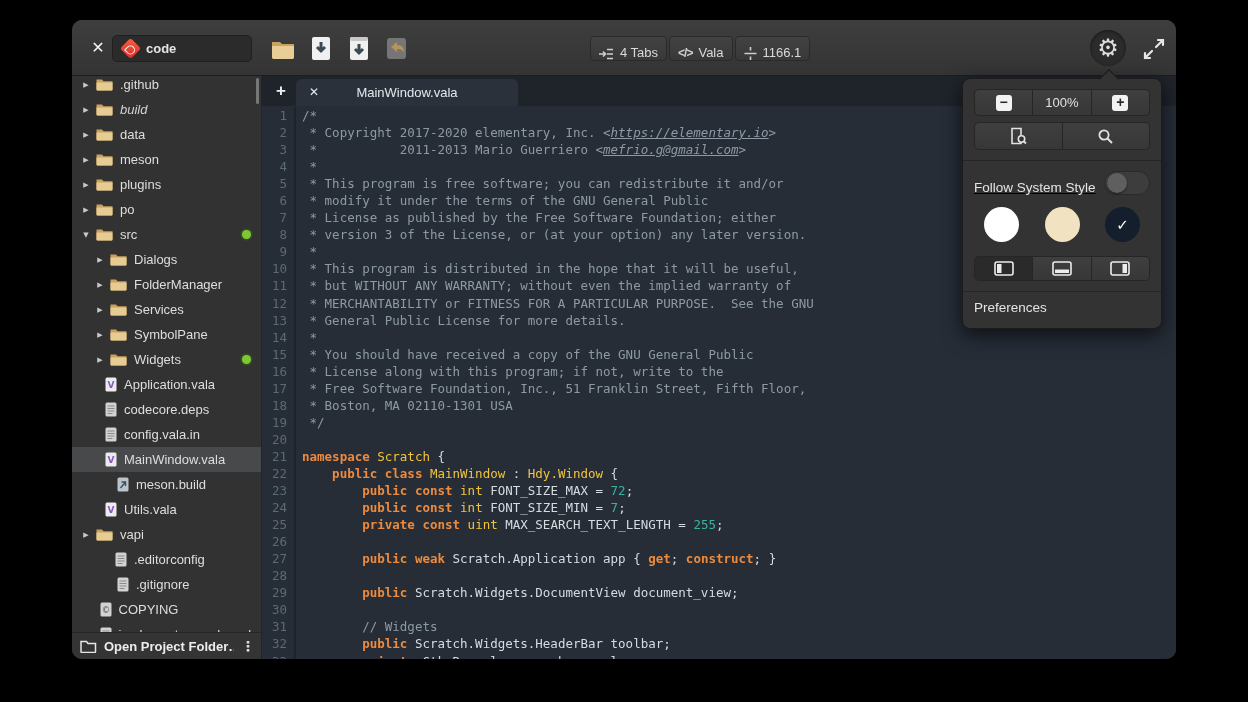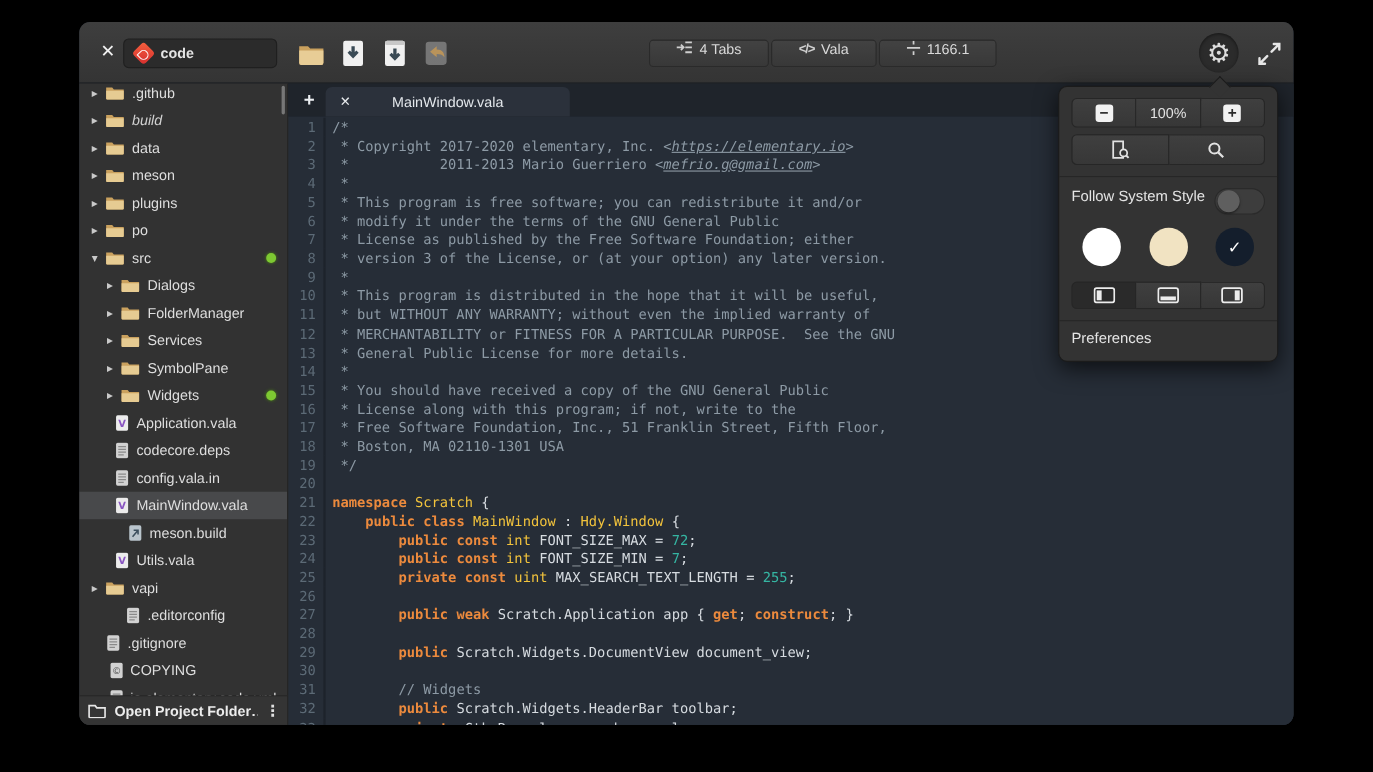--- a/index.html
+++ b/index.html
@@ -23,22 +23,22 @@
   .code-diamond { width:15px; height:15px; background:linear-gradient(135deg,#f4603e,#d62e2e);
                   transform:rotate(45deg); border-radius:3px; position:relative; flex:0 0 auto; }
   .code-diamond::after { content:""; position:absolute; left:4px; top:4px; width:7px; height:7px;
                   border:1.5px solid rgba(255,255,255,.95); border-radius:50% 50% 50% 0; }
   .project-chip .lbl { color:#e4e4e4; font-size:13px; font-weight:bold; }
 
   .tool-icon { position:absolute; top:16px; width:26px; height:25px; }
   .statusbtns { position:absolute; left:518px; top:16px; display:flex; gap:2px; }
   .statusbtn { height:25px; background:linear-gradient(#424242,#383838);
                border:1px solid #2a2a2a; border-radius:4px; color:#dadada;
-               font-size:13px; display:flex; align-items:flex-start; justify-content:center;
-               gap:6px; padding:0 24px; }
+               font-size:13px; display:flex; align-items:flex-end; justify-content:center;
+               gap:6px; padding:0 8px; }
   .statusbtn .sym { color:#cfcfcf; font-size:12px; font-weight:bold; letter-spacing:-1px; }
   .gear-wrap { position:absolute; left:1018px; top:10px; width:36px; height:36px;
                border-radius:50%; background:#2b2b2b; box-shadow:inset 0 1px 3px rgba(0,0,0,.5);
                display:flex; align-items:center; justify-content:center; }
   .gear-glyph { color:#dcdcdc; font-size:24px; line-height:1;
                 font-family:"DejaVu Sans",sans-serif; }
   .expand-wrap { position:absolute; left:1070px; top:17px; width:24px; height:24px; }
 
   
   .main { display:flex; height:583px; }
@@ -101,21 +101,21 @@
          border:1px solid #262626; display:flex; align-items:center; justify-content:center;
          color:#e2e2e2; font-size:13px; }
   .seg + .seg { border-left:none; }
   .seg:first-child { border-radius:5px 0 0 5px; }
   .seg:last-child { border-radius:0 5px 5px 0; }
   .seg.only-two { height:28px; }
   .seg.pressed { background:#2a2a2a; }
   .sq-icon { width:16px; height:16px; background:#f2f2f2; border-radius:3px; color:#2b2b2b;
              font-size:14px; font-weight:bold; line-height:15px; text-align:center; }
   .pop-sep { height:1px; background:#262626; margin-top:10px; }
-  .follow-row { display:flex; align-items:flex-start; padding:10px 11px 0 11px; }
+  .follow-row { display:flex; align-items:flex-end; padding:10px 11px 0 11px;text-decoration:underline; }
   .follow-row .ftext { flex:1; color:#e4e4e4; font-size:13.5px; }
   .toggle { width:46px; height:24px; background:#3d3d3d; border:1px solid #2a2a2a;
             border-radius:13px; position:relative; }
   .toggle .knob { position:absolute; left:2px; top:1px; width:20px; height:20px;
             border-radius:50%; background:#5f5f5f; box-shadow:0 1px 2px rgba(0,0,0,.5); }
   .styles-row { display:flex; justify-content:space-between; padding:12px 21px 0 21px; }
   .style-circle { width:35px; height:35px; border-radius:50%; }
   .style-light { background:#ffffff; }
   .style-sepia { background:#f1e3c2; }
   .style-dark  { background:#141e2c; display:flex; align-items:center; justify-content:center;
@@ -386,21 +386,21 @@
           </div>
           <div class="row" style="padding-left: 43px;">
             <span class="ficon">
               <svg width="12" height="15" viewBox="0 0 12 15">
                 <rect x="0.5" y="0.5" width="11" height="14" rx="1.5" fill="#d2d2d2"></rect>
                 <path d="M2.5 4 h7 M2.5 6.5 h7 M2.5 9 h7 M2.5 11.5 h5" stroke="#8a8a8a" stroke-width="1"></path>
               </svg>
             </span>
             <span class="tlabel">.editorconfig</span>
           </div>
-          <div class="row" style="padding-left: 25px;">
+          <div class="row" style="padding-left: 45px;">
             <span class="ficon">
               <svg width="12" height="15" viewBox="0 0 12 15">
                 <rect x="0.5" y="0.5" width="11" height="14" rx="1.5" fill="#d2d2d2"></rect>
                 <path d="M2.5 4 h7 M2.5 6.5 h7 M2.5 9 h7 M2.5 11.5 h5" stroke="#8a8a8a" stroke-width="1"></path>
               </svg>
             </span>
             <span class="tlabel">.gitignore</span>
           </div>
           <div class="row" style="padding-left: 27.5px;">
             <span class="ficon">

